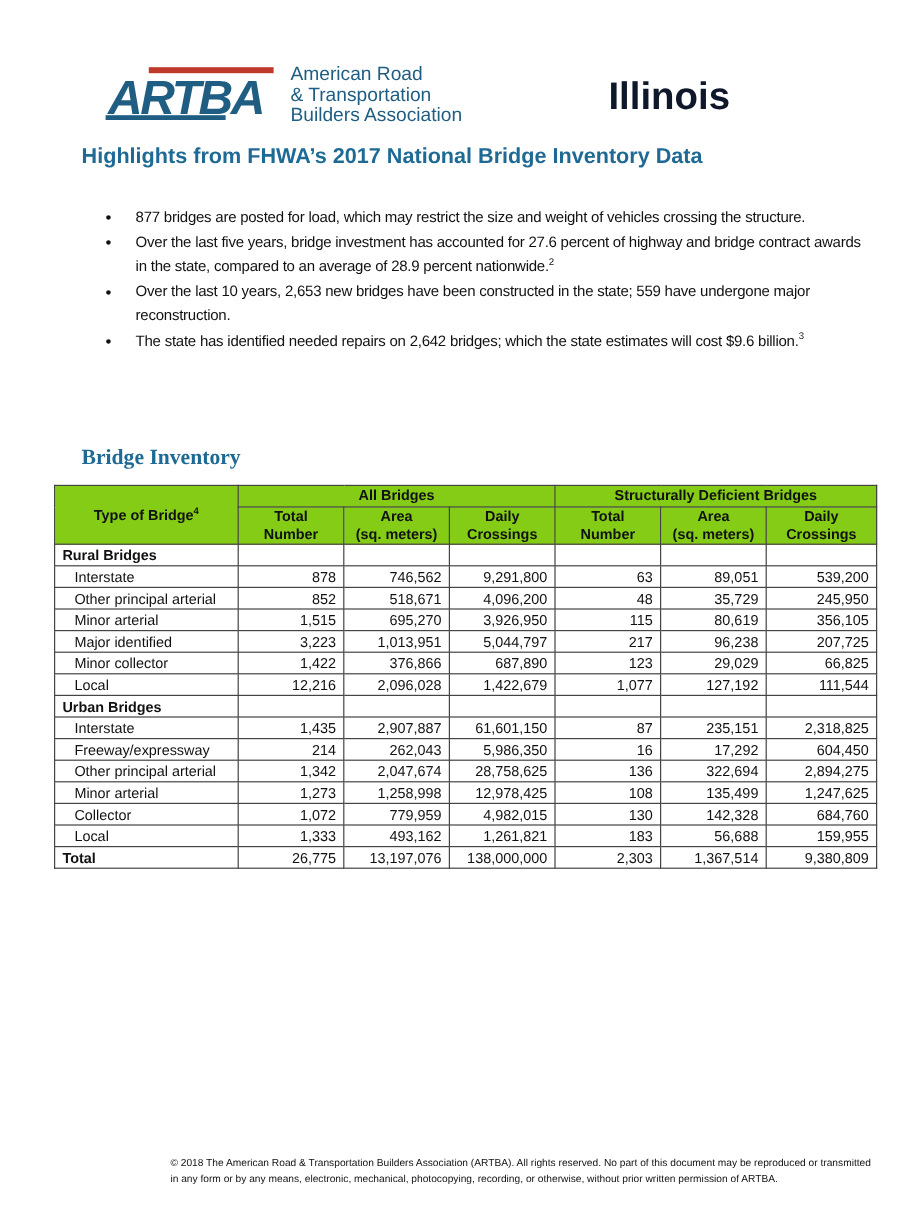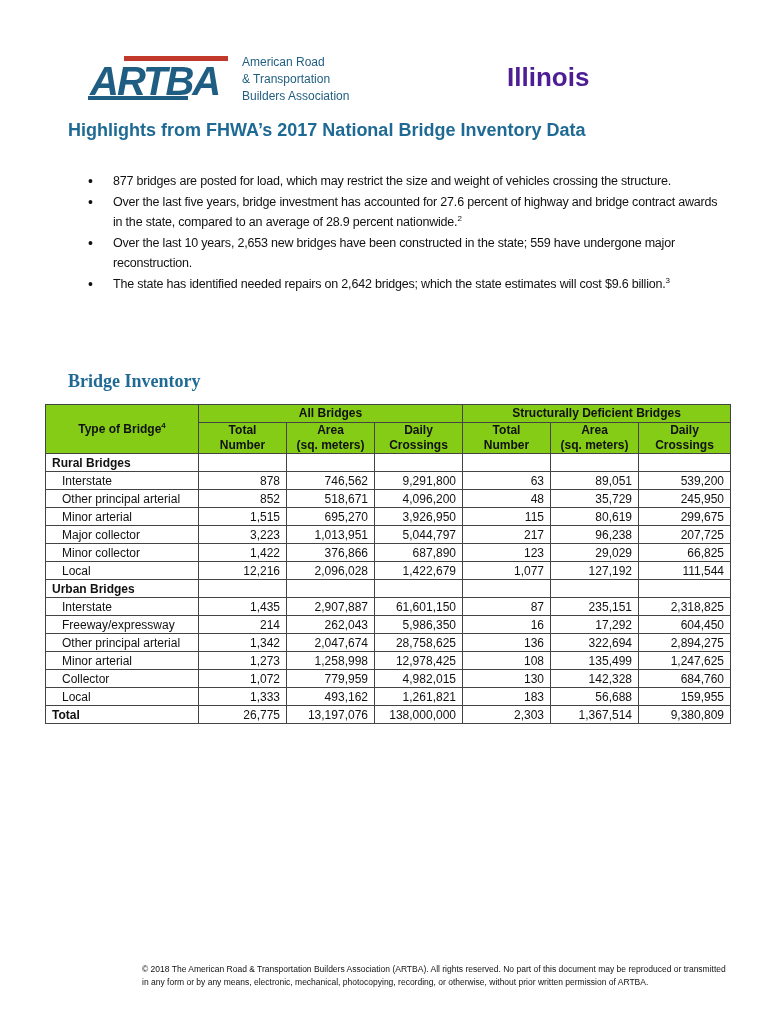--- a/index.html
+++ b/index.html
@@ -1,22 +1,22 @@
 <!DOCTYPE html>
 <html><head>
 <meta charset="utf-8">
 <style>
   html, body { margin: 0; padding: 0; background: #ffffff; }
   body { width: 768px; height: 1024px; position: relative; overflow: hidden;
          font-family: "Liberation Sans", "DejaVu Sans", sans-serif; color: #111; }
   .header { position: absolute; left: 84px; top: 52px; width: 560px; height: 60px; }
   .logo { position: absolute; left: 0; top: 0; width: 148px; height: 52px; }
-  .org { position: absolute; left: 158px; top: 2px; color: #1f5e82; font-size: 12px; line-height: 17px; font-weight: normal; }
+  .org { position: absolute; left: 158px; top: 2px; color: #1f5e82; font-size: 16px; line-height: 17px; font-weight: normal; }
   .org div { white-space: nowrap; }
-  .state { position: absolute; left: 423px; top: 10px; font-size: 26px; font-weight: bold; color: #4c1d95; }
+  .state { position: absolute; left: 423px; top: 10px; font-size: 32px; font-weight: bold; color: #0f172a; }
   h2.sec { position: absolute; margin: 0; color: #1f6a94; font-weight: bold; font-size: 18px; left: 68px; }
   .bullets { position: absolute; left: 88px; top: 171px; width: 630px; margin: 0; padding: 0; list-style: none;
              font-size: 12.5px; line-height: 20.5px; letter-spacing: -0.2px; }
   .bullets li { position: relative; padding-left: 25px; }
   .bullets li::before { content: "\2022"; position: absolute; left: 0; top: 0; font-size: 14px; }
   sup { font-size: 8px; line-height: 0; vertical-align: super; }
   table.inv { position: absolute; left: 45px; top: 404px; width: 685px; border-collapse: collapse;
               font-size: 12px; table-layout: fixed; }
   table.inv th, table.inv td { border: 1px solid #444; padding: 0 6px; height: 17px; }
   table.inv thead th { background: #84cc16; font-weight: bold; text-align: center; line-height: 15px; color: #111; }
@@ -125,24 +125,24 @@
         <td class="num">35,729</td>
         <td class="num">245,950</td>
       </tr>
       <tr class="sub">
         <td class="label sub">Minor arterial</td>
         <td class="num">1,515</td>
         <td class="num">695,270</td>
         <td class="num">3,926,950</td>
         <td class="num">115</td>
         <td class="num">80,619</td>
-        <td class="num">299,675</td>
-      </tr>
-      <tr class="sub">
-        <td class="label sub">Major collector</td>
+        <td class="num">356,105</td>
+      </tr>
+      <tr class="sub">
+        <td class="label sub">Major identified</td>
         <td class="num">3,223</td>
         <td class="num">1,013,951</td>
         <td class="num">5,044,797</td>
         <td class="num">217</td>
         <td class="num">96,238</td>
         <td class="num">207,725</td>
       </tr>
       <tr class="sub">
         <td class="label sub">Minor collector</td>
         <td class="num">1,422</td>

